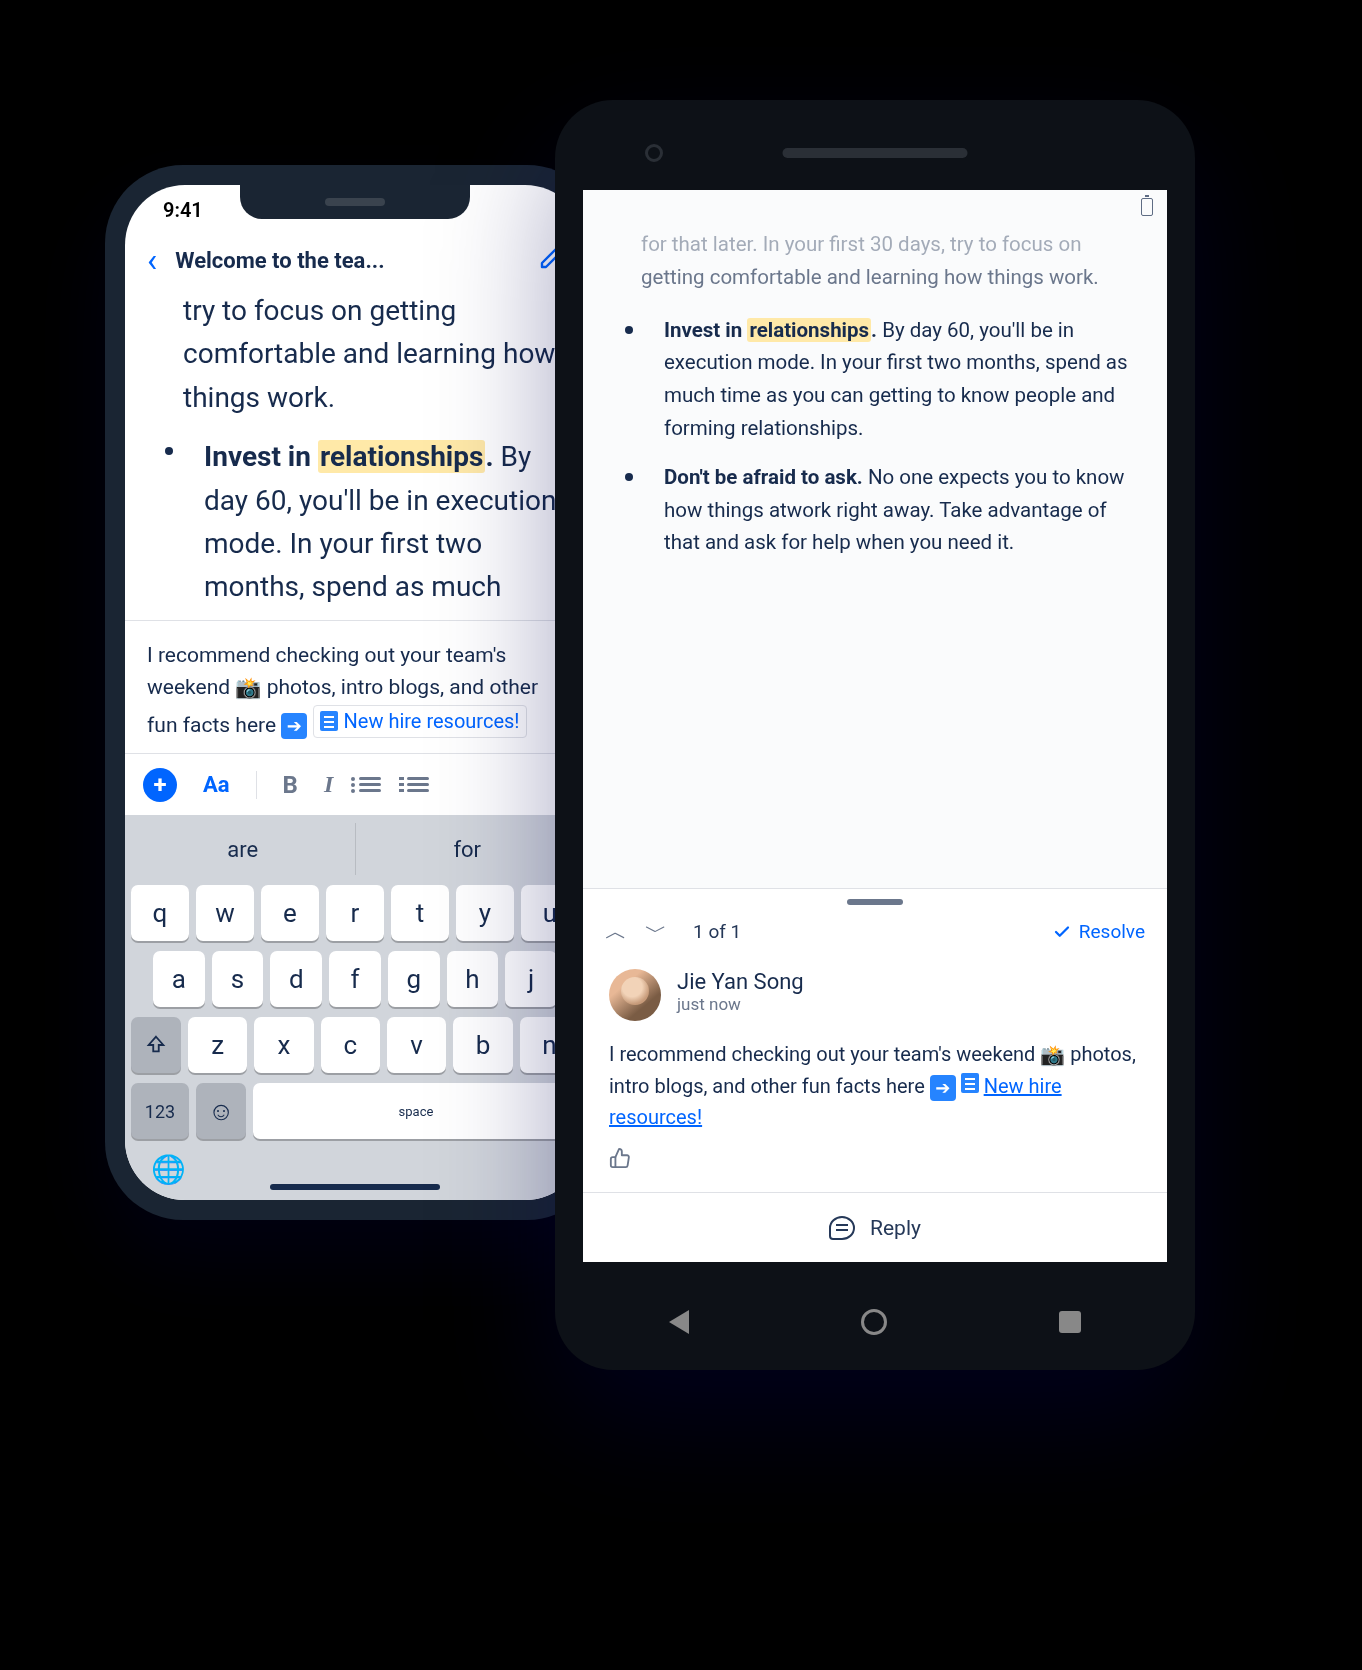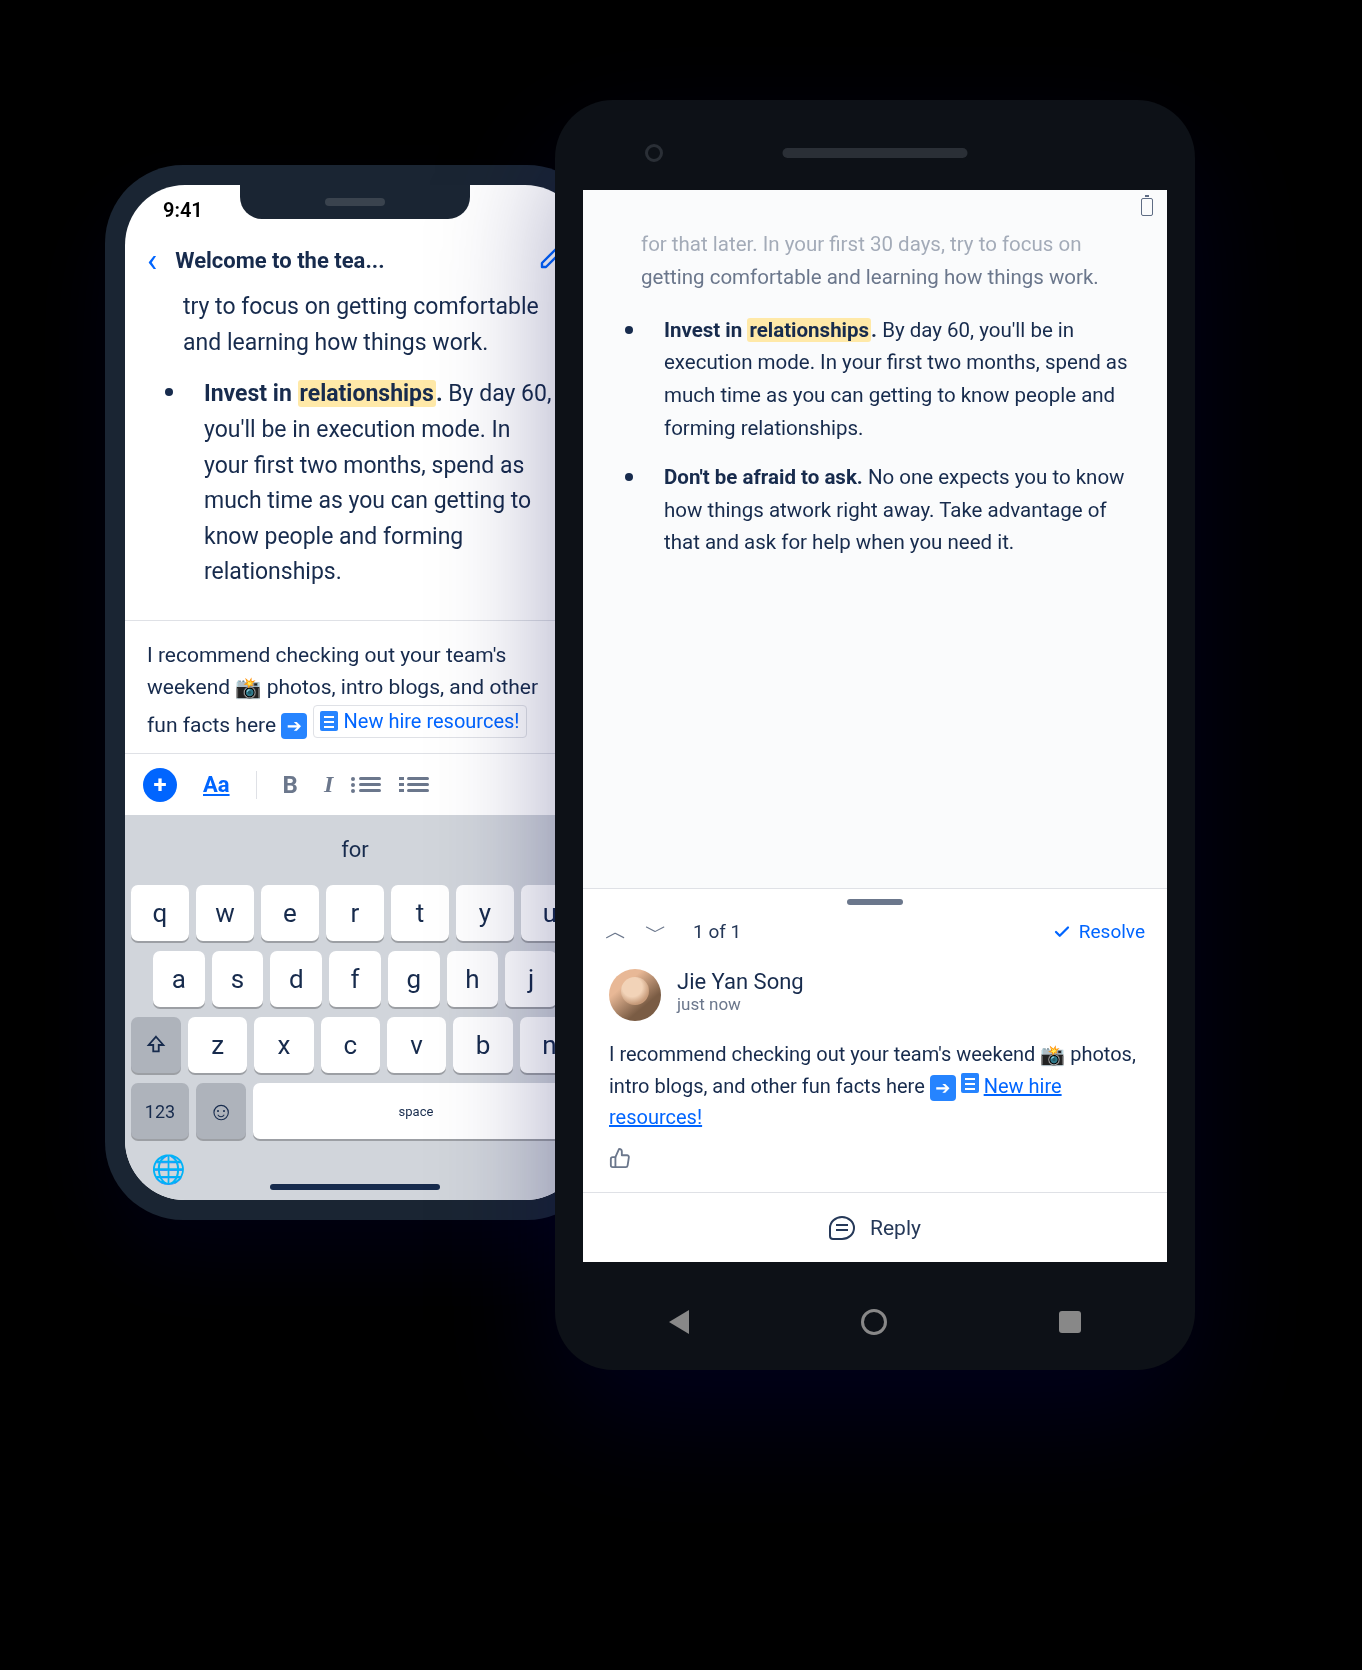--- a/index.html
+++ b/index.html
@@ -63,21 +63,21 @@
     align-items: center;
     gap: 18px;
     padding: 8px 22px 12px 22px;
   }
   .iphone-back { color: #0065ff; font-size: 34px; font-weight: 400; line-height: 1; }
   .iphone-title { font-weight: 700; font-size: 22px; color: #172b4d; flex: 1; }
   .iphone-edit { color: #0065ff; }
   .iphone-content {
     padding: 0 28px;
     color: #172b4d;
-    font-size: 23px;
+    font-size: 28px;
     line-height: 1.55;
     flex: 1;
     overflow: hidden;
   }
   .iphone-content .intro { padding-left: 30px; margin-bottom: 16px; }
   .bullet-row { display: flex; gap: 31px; margin-bottom: 16px; padding-left: 12px; }
   .bullet-dot { width: 8px; height: 8px; background: #172b4d; border-radius: 50%; margin-top: 12px; flex-shrink: 0; }
   .bold { font-weight: 700; }
   .hl { background: #ffe9a8; border-radius: 3px; padding: 0 2px; }
   .iphone-comment-preview {
@@ -143,21 +143,21 @@
     gap: 26px;
     background: #fff;
   }
   .plus-btn {
     width: 34px; height: 34px; border-radius: 50%;
     background: #0065ff; color: #fff; display: flex;
     align-items: center; justify-content: center;
     font-size: 24px; font-weight: 700;
   }
   .tb-item { color: #6b778c; font-size: 24px; font-weight: 700; }
-  .tb-aa { color: #0065ff; font-weight: 700; font-size: 22px; text-decoration: underline; }
+  .tb-aa { color: #0065ff; font-weight: 700; font-size: 22px; }
   .tb-sep { width: 1px; height: 28px; background: #dfe1e6; }
   .tb-list {
     display: flex; flex-direction: column; gap: 3px;
     width: 22px;
   }
   .tb-list span { height: 3px; background: #6b778c; border-radius: 2px; position: relative; }
   .tb-list span::before {
     content: ""; position: absolute; left: -8px; top: 0;
     width: 4px; height: 4px; background: #6b778c; border-radius: 50%;
   }
@@ -428,20 +428,21 @@
         </span>
       <span class="tb-list num">
           <span></span>
           <span></span>
           <span></span>
         </span>
     </div>
 
     <div class="keyboard">
       <div class="predict-row">
+        <div>are</div>
         <div>for</div>
       </div>
       <div class="key-row">
         <div class="key">q</div>
         <div class="key">w</div>
         <div class="key">e</div>
         <div class="key">r</div>
         <div class="key">t</div>
         <div class="key">y</div>
         <div class="key">u</div>

